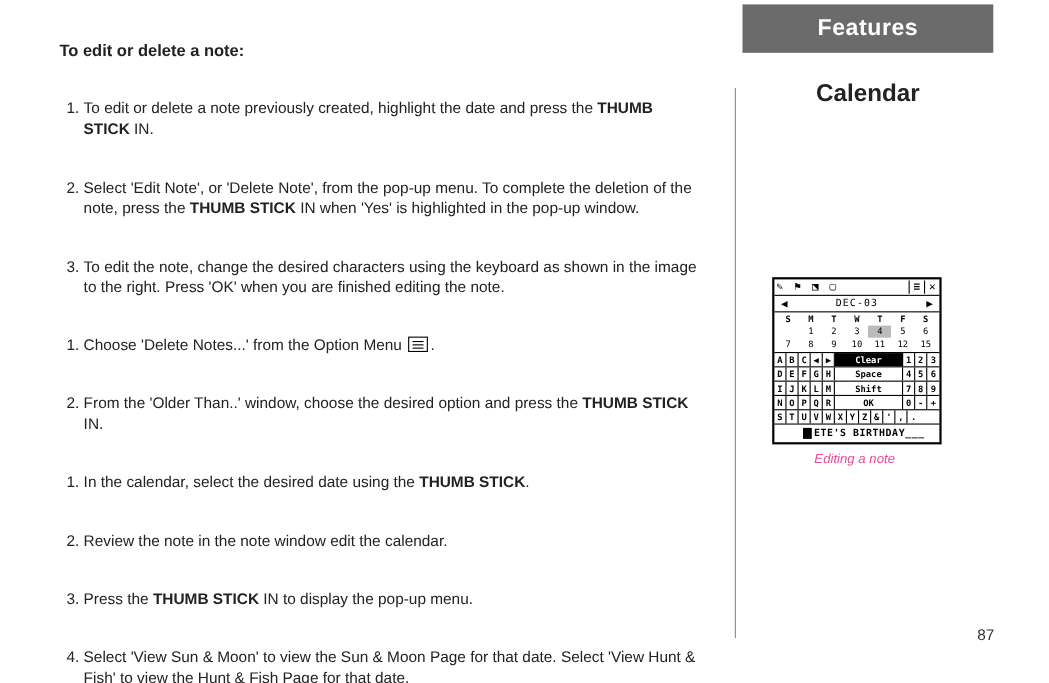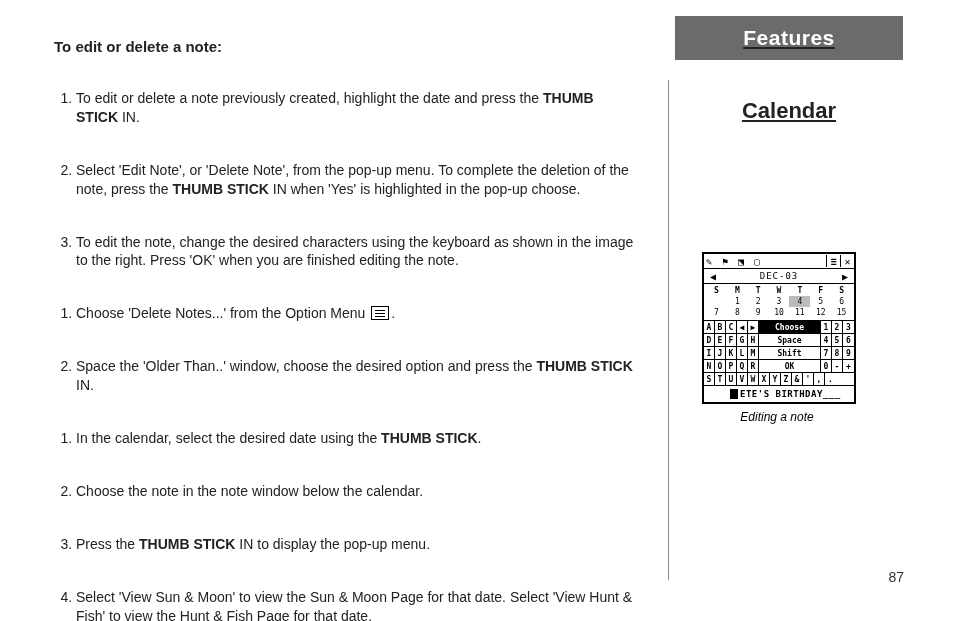--- a/index.html
+++ b/index.html
@@ -81,39 +81,38 @@
     left: 668px;
     top: 80px;
     width: 1px;
     height: 500px;
     background: #888;
   }
 
   .right-col {
     position: absolute;
     left: 675px;
-    top: 16px;
+    top: 4px;
     width: 240px;
-    text-decoration: underline;
   }
   .features-tab {
     width: 228px;
     height: 44px;
     background: #6b6b6b;
     color: #fff;
     font-size: 21px;
     font-weight: 700;
     font-family: "Segoe UI", Arial, sans-serif;
     display: flex;
     align-items: center;
     justify-content: center;
     letter-spacing: 0.5px;
   }
   .calendar-title {
-    margin-top: 38px;
+    margin-top: 24px;
     text-align: center;
     font-size: 22px;
     font-weight: 700;
     width: 228px;
     color: #222;
   }
 
   .device-wrap {
     position: absolute;
     left: 702px;
@@ -235,21 +234,21 @@
     background: #000;
     margin-right: 2px;
   }
 
   .device-caption {
     margin-top: 6px;
     text-align: center;
     font-style: italic;
     font-size: 12px;
     width: 150px;
-    color: #000000;
+    color: #ec4899;
   }
 
   .page-number {
     position: absolute;
     right: 50px;
     bottom: 36px;
     font-size: 14px;
     color: #333;
     text-align: right;
   }
@@ -260,39 +259,39 @@
 <div class="page">
 
   <div class="left-col">
 
     <h3 class="sec-title">To edit or delete a note:</h3>
     <ol>
       <li>
         <span>To edit or delete a note previously created, highlight the date and press the </span><span class="thumb">THUMB STICK</span><span> IN.</span>
       </li>
       <li>
-        <span>Select 'Edit Note', or 'Delete Note', from the pop-up menu.  To complete the deletion of the note, press the </span><span class="thumb">THUMB STICK</span><span> IN when 'Yes' is highlighted in the pop-up choose.</span>
+        <span>Select 'Edit Note', or 'Delete Note', from the pop-up menu.  To complete the deletion of the note, press the </span><span class="thumb">THUMB STICK</span><span> IN when 'Yes' is highlighted in the pop-up window.</span>
       </li>
       <li>To edit the note, change the desired characters using the keyboard as shown in the image to the right.  Press 'OK' when you are finished editing the note.</li>
     </ol>
 
     <ol>
       <li>
         <span>Choose 'Delete Notes...' from the Option Menu </span><span class="option-icon"><span class="line3"></span></span><span>.</span>
       </li>
       <li>
-        <span>Space the 'Older Than..' window, choose the desired option and press the </span><span class="thumb">THUMB STICK</span><span> IN.</span>
+        <span>From the 'Older Than..' window, choose the desired option and press the </span><span class="thumb">THUMB STICK</span><span> IN.</span>
       </li>
     </ol>
 
     <ol>
       <li>
         <span>In the calendar, select the desired date using the </span><span class="thumb">THUMB STICK</span><span>.</span>
       </li>
-      <li>Choose the note in the note window below the calendar.</li>
+      <li>Review the note in the note window edit the calendar.</li>
       <li>
         <span>Press the </span><span class="thumb">THUMB STICK</span><span> IN to display the pop-up menu.</span>
       </li>
       <li>Select 'View Sun &amp; Moon' to view the Sun &amp; Moon Page for that date.  Select 'View Hunt &amp; Fish' to view the Hunt &amp; Fish Page for that date.</li>
     </ol>
 
   </div>
 
   <div class="divider"></div>
 
@@ -348,21 +347,21 @@
         </div>
       </div>
 
       <div class="dev-kb">
         <div class="kb-row">
           <div class="kb-cell alpha">A</div>
           <div class="kb-cell alpha">B</div>
           <div class="kb-cell alpha">C</div>
           <div class="kb-cell alpha">◀</div>
           <div class="kb-cell alpha">▶</div>
-          <div class="kb-cell center sel">Choose</div>
+          <div class="kb-cell center sel">Clear</div>
           <div class="kb-cell num">1</div>
           <div class="kb-cell num">2</div>
           <div class="kb-cell num last">3</div>
         </div>
         <div class="kb-row">
           <div class="kb-cell alpha">D</div>
           <div class="kb-cell alpha">E</div>
           <div class="kb-cell alpha">F</div>
           <div class="kb-cell alpha">G</div>
           <div class="kb-cell alpha">H</div>

